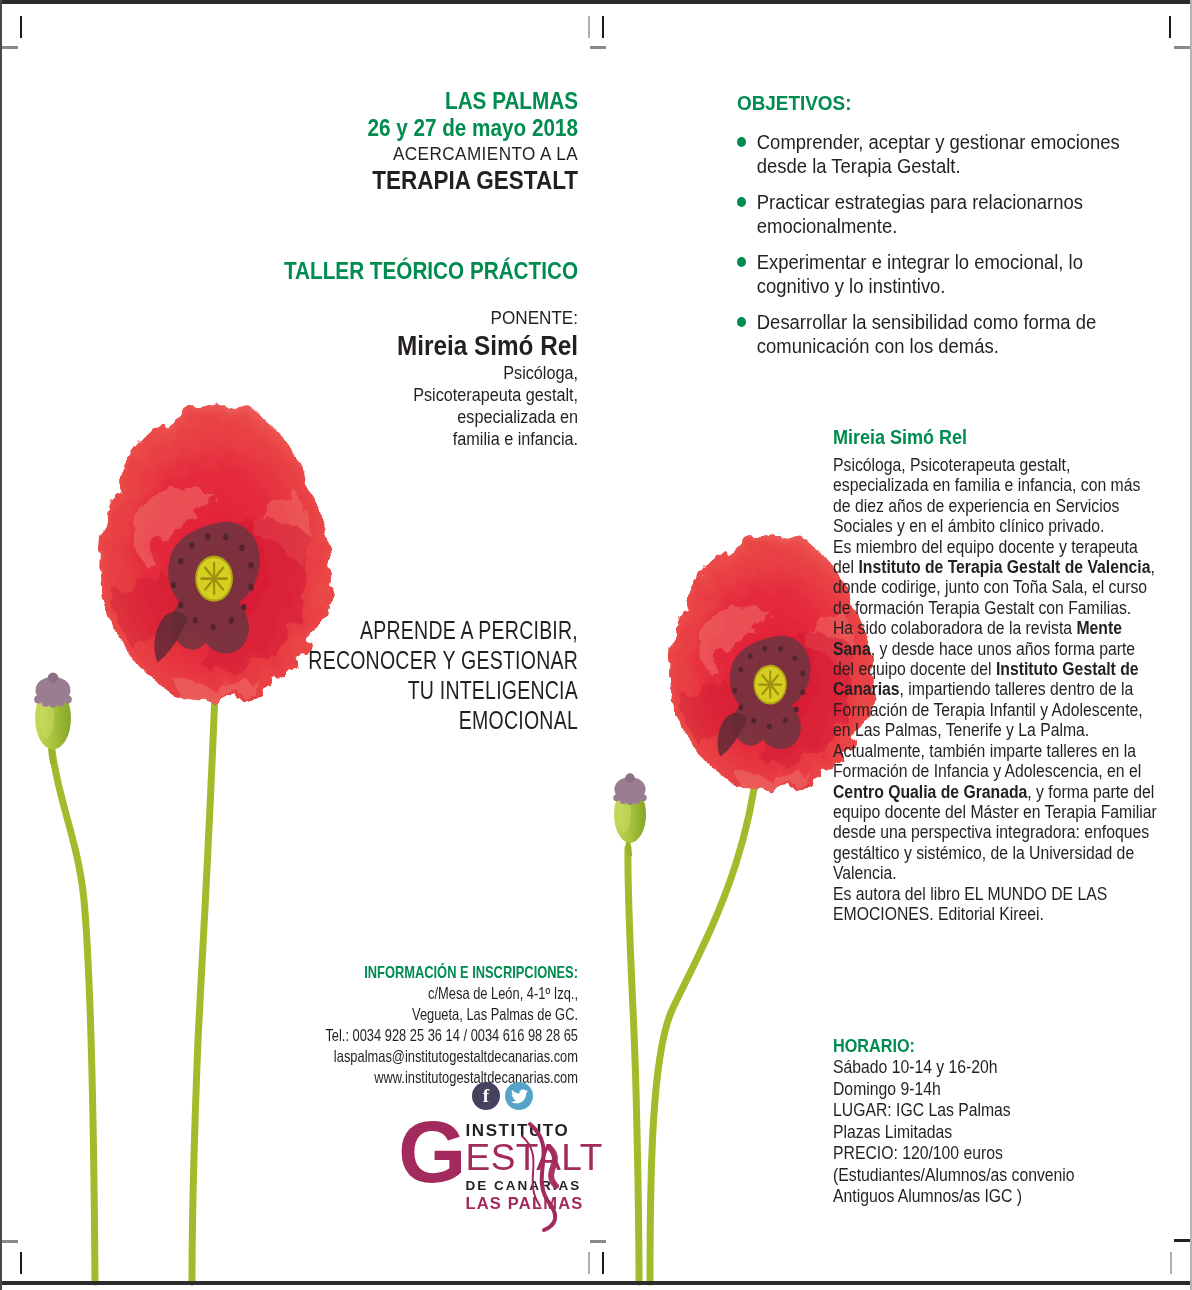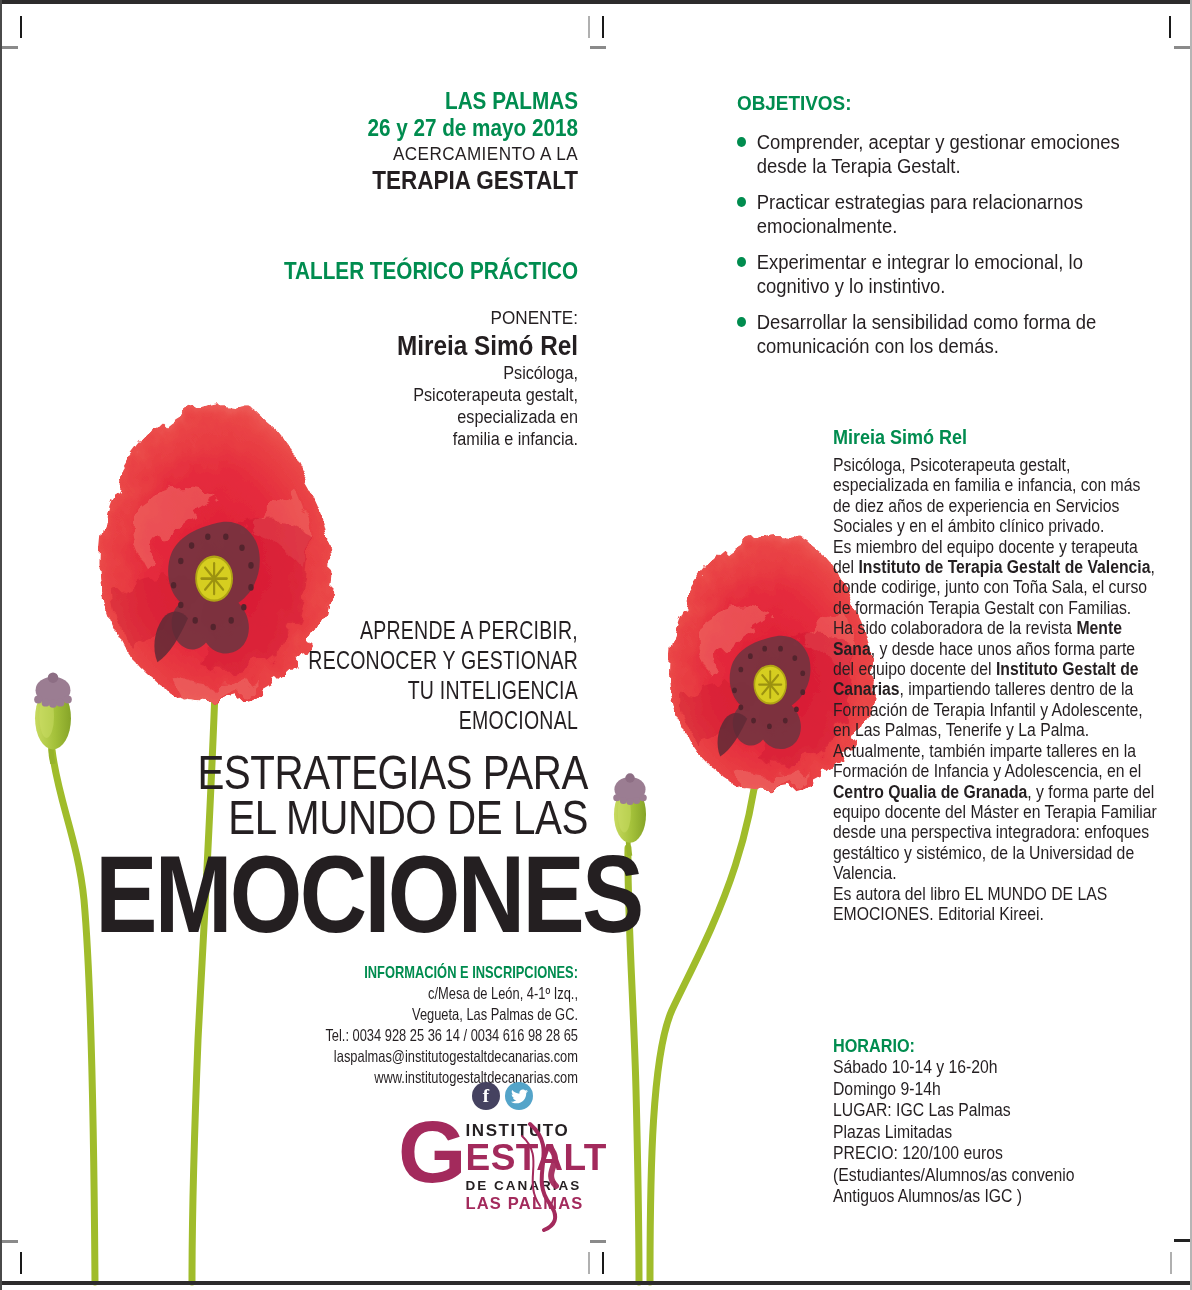--- a/index.html
+++ b/index.html
@@ -34,21 +34,21 @@
   
   .social{position:absolute;left:472px;top:1082px;display:flex;gap:5px;z-index:3;}
   .sicon{width:28px;height:28px;border-radius:50%;display:flex;align-items:center;justify-content:center;}
   .fb{background:var(--fb,#454260);color:#fff;font-weight:700;font-size:19px;font-family:"Liberation Serif",serif;}
   .tw{background:var(--tw,#54a4c9);}
   
   .logo{position:absolute;left:398px;top:1116px;z-index:3;display:flex;}
   .logo-g{font-size:88px;line-height:72px;font-weight:700;color:var(--magenta);letter-spacing:-2px;}
   .logo-col{padding-top:5px;margin-left:1px;}
   .l-inst{font-size:17px;font-weight:700;letter-spacing:1.6px;}
-  .l-estalt{font-size:37px;font-weight:700;letter-spacing:.5px;line-height:34px;color:var(--magenta);}
+  .l-estalt{font-size:37px;font-weight:400;letter-spacing:.5px;line-height:34px;color:var(--magenta);}
   .l-dc{font-size:13.5px;font-weight:700;letter-spacing:2px;margin-top:3px;}
   .l-lp{font-size:16.5px;font-weight:700;letter-spacing:1.2px;color:var(--magenta);margin-top:1px;}
   .swoosh{position:absolute;left:520px;top:1120px;z-index:3;}
   
   .rp-objectives{left:737px;top:90px;width:470px;}
   .obj-heading{font-size:21px;font-weight:700;line-height:26px;color:var(--green);margin-bottom:14px;}
   .obj-item{display:flex;margin-bottom:13px;width:440px;}
   .obj-bullet{flex:0 0 10px;width:10px;height:10px;border-radius:50%;background:var(--green);margin:7px 12px 0 0;}
   .obj-text{font-size:20.5px;line-height:23.5px;}
   .rp-bio{left:833px;top:425px;width:380px;}
@@ -193,27 +193,20 @@
       </div>
   </div>
 
   <div class="rblock lp-tagline cond2">
       <div>APRENDE A PERCIBIR,</div>
       <div>RECONOCER Y GESTIONAR</div>
       <div>TU INTELIGENCIA</div>
       <div>EMOCIONAL</div>
     </div>
 
-  <div class="rblock lp-title">
-    <div class="title-thin">
-      <div>ESTRATEGIAS PARA</div>
-      <div>EL MUNDO DE LAS</div>
-    </div>
-    <div class="title-heavy">EMOCIONES</div>
-  </div>
 
   <div class="rblock lp-contact cond2">
     <div class="cheading">INFORMACIÓN E INSCRIPCIONES:</div>
     <div class="clines">
         <div>c/Mesa de León, 4-1º Izq.,</div>
         <div>Vegueta, Las Palmas de GC.</div>
         <div>Tel.: 0034 928 25 36 14 / 0034 616 98 28 65</div>
         <div>laspalmas@institutogestaltdecanarias.com</div>
         <div>www.institutogestaltdecanarias.com</div>
       </div>

